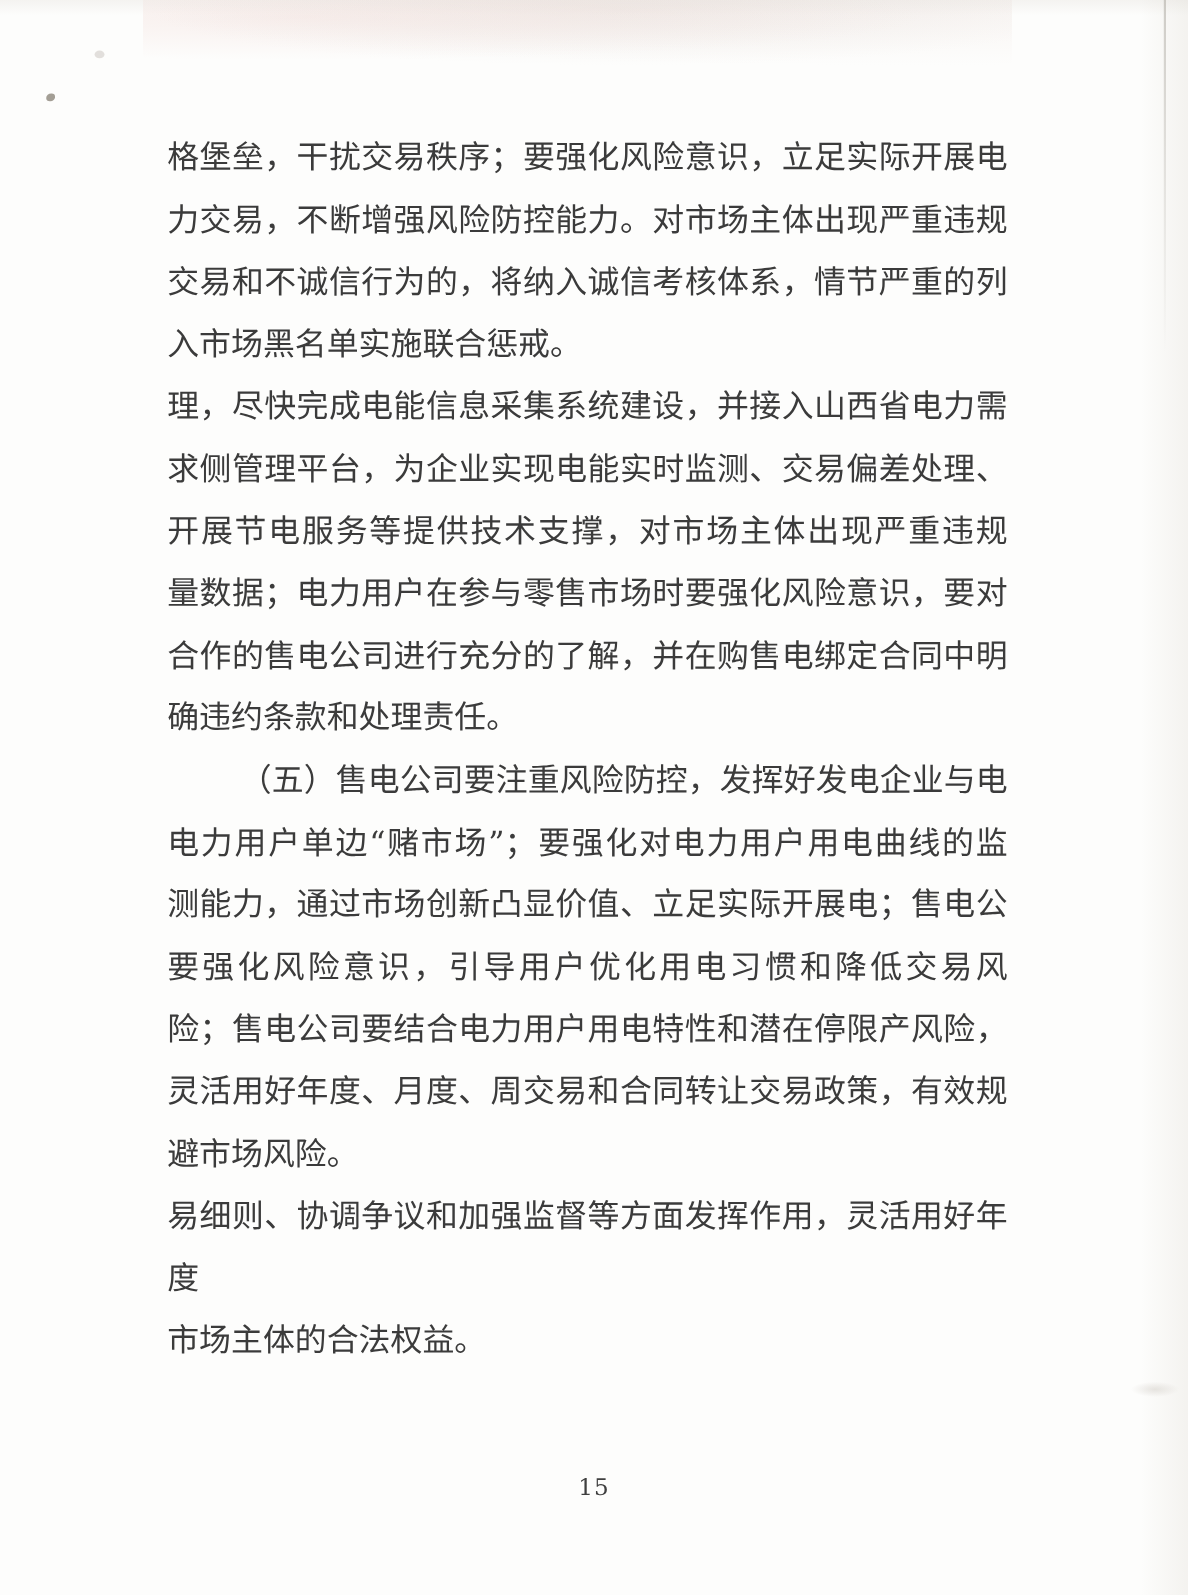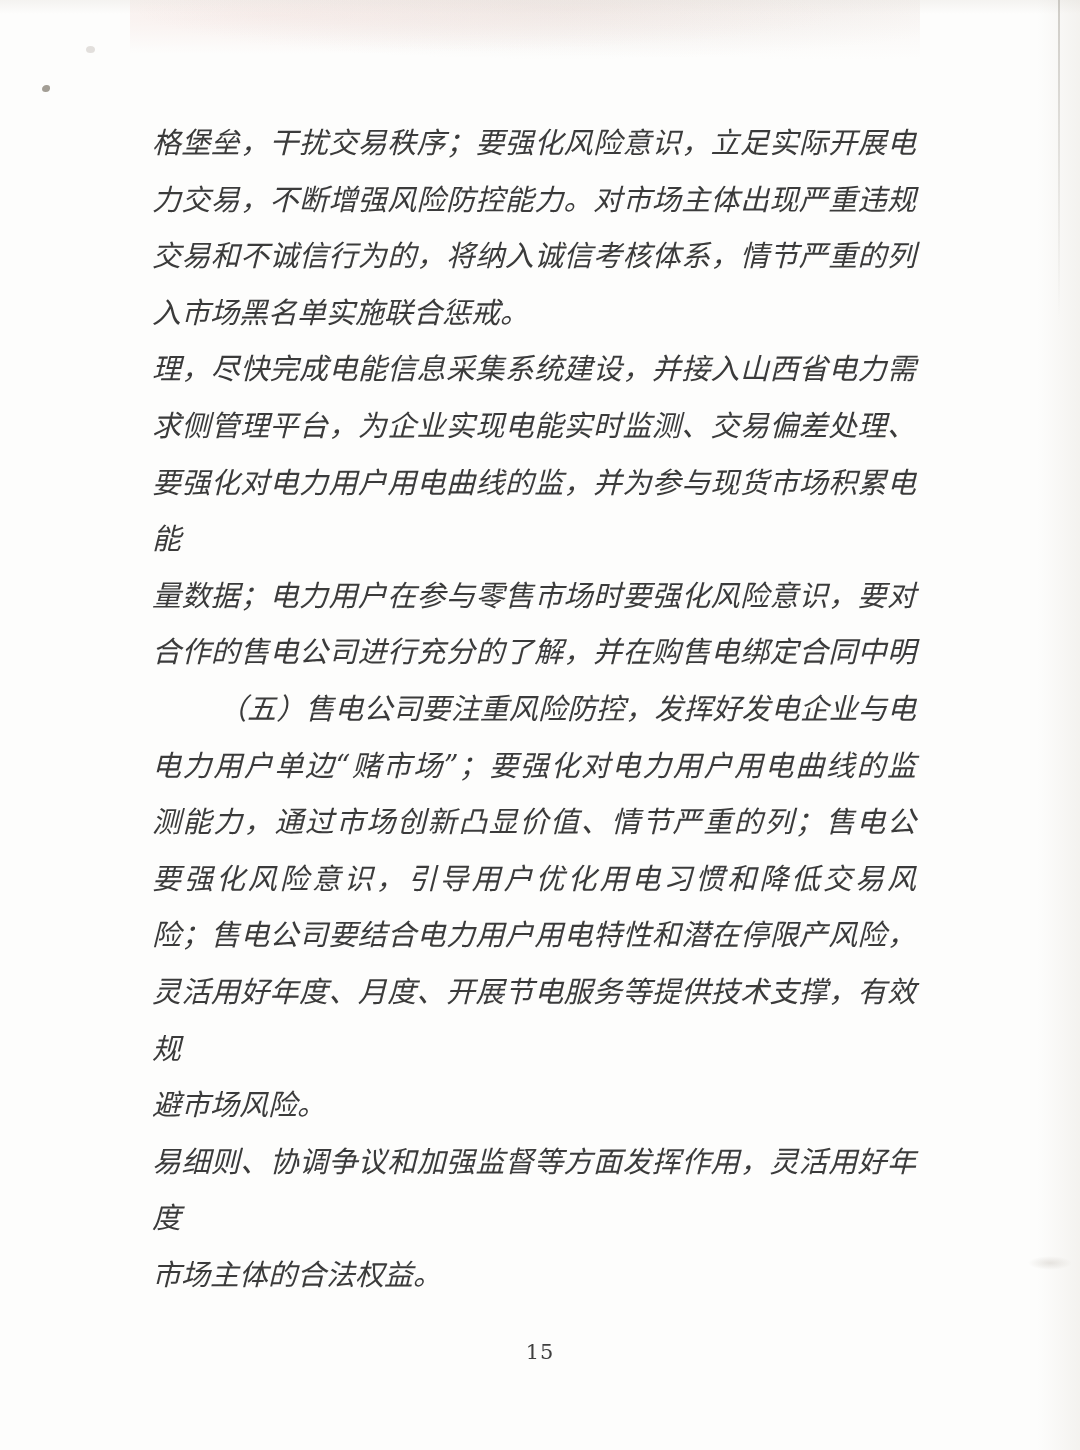--- a/index.html
+++ b/index.html
@@ -63,21 +63,20 @@
     top: 115px;
     width: 764px;
     color: #3b3b3b;
   }
   .line {
     font-size: 29px;
     line-height: 56.6px;
     letter-spacing: 0;
     text-align: justify;
     text-align-last: justify;
-    font-style: italic;
     -moz-text-align-last: justify;
   }
   .line.short {
     text-align-last: left;
     -moz-text-align-last: left;
   }
   .line.indent {
     text-indent: 66px;
   }
   .page-number {
@@ -100,28 +99,29 @@
   <div class="edge-shadow"></div>
   <div class="smudge-br"></div>
 
   <div class="text-body">
     <div class="line">格堡垒，干扰交易秩序；要强化风险意识，立足实际开展电</div>
     <div class="line">力交易，不断增强风险防控能力。对市场主体出现严重违规</div>
     <div class="line">交易和不诚信行为的，将纳入诚信考核体系，情节严重的列</div>
     <div class="line short">入市场黑名单实施联合惩戒。</div>
     <div class="line">理，尽快完成电能信息采集系统建设，并接入山西省电力需</div>
     <div class="line">求侧管理平台，为企业实现电能实时监测、交易偏差处理、</div>
-    <div class="line">要强化对电力用户用电曲线的监，并为参与现货市场积累电能</div>
+    <div class="line">开展节电服务等提供技术支撑，对市场主体出现严重违规</div>
     <div class="line">量数据；电力用户在参与零售市场时要强化风险意识，要对</div>
     <div class="line">合作的售电公司进行充分的了解，并在购售电绑定合同中明</div>
+    <div class="line short">确违约条款和处理责任。</div>
     <div class="line indent">（五）售电公司要注重风险防控，发挥好发电企业与电</div>
     <div class="line">电力用户单边“赌市场”；要强化对电力用户用电曲线的监</div>
-    <div class="line">测能力，通过市场创新凸显价值、情节严重的列；售电公</div>
+    <div class="line">测能力，通过市场创新凸显价值、立足实际开展电；售电公</div>
     <div class="line">要强化风险意识，引导用户优化用电习惯和降低交易风</div>
     <div class="line">险；售电公司要结合电力用户用电特性和潜在停限产风险，</div>
-    <div class="line">灵活用好年度、月度、开展节电服务等提供技术支撑，有效规</div>
+    <div class="line">灵活用好年度、月度、周交易和合同转让交易政策，有效规</div>
     <div class="line short">避市场风险。</div>
     <div class="line">易细则、协调争议和加强监督等方面发挥作用，灵活用好年度</div>
     <div class="line short">市场主体的合法权益。</div>
   </div>
 
   <div class="page-number">15</div>
 </div>
 
 </body></html>

